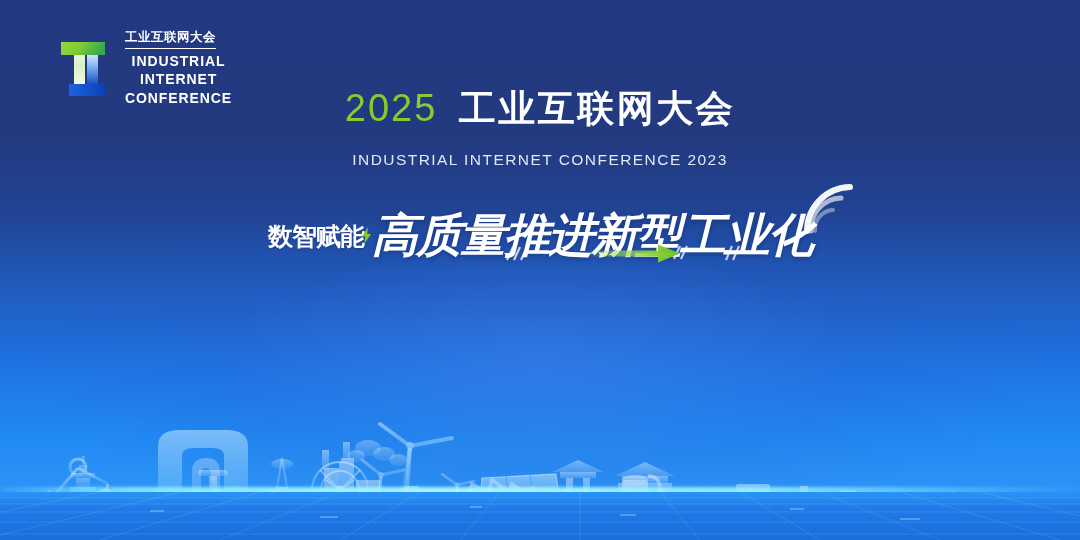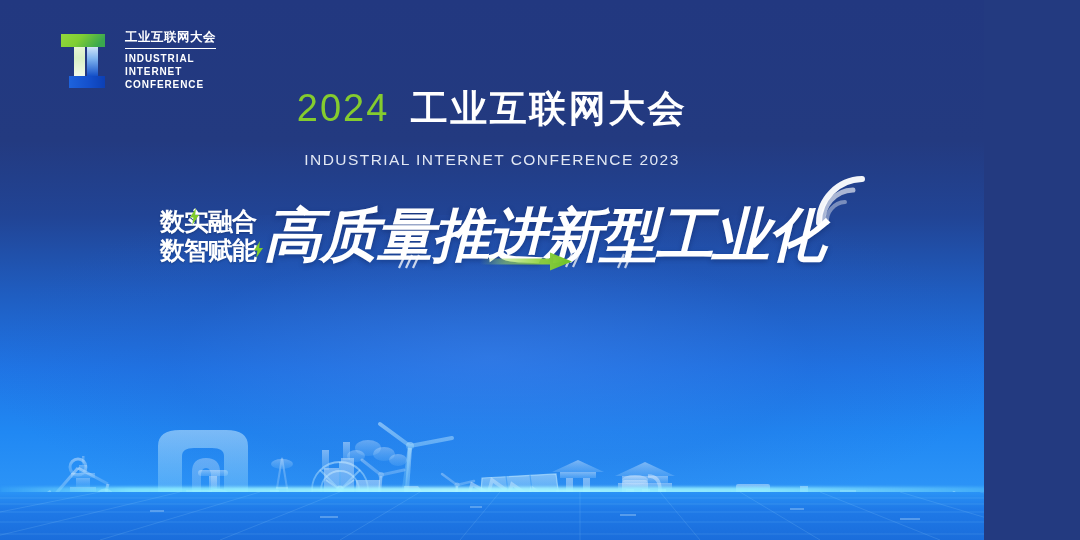--- a/index.html
+++ b/index.html
@@ -4,21 +4,21 @@
 <style>
   * { margin:0; padding:0; box-sizing:border-box; }
   html,body { width:1080px; height:540px; overflow:hidden; }
   body {
     font-family:"Liberation Sans", sans-serif;
     background:#233a80;
   }
 
   #banner {
     position:relative;
-    width:984px; height:540px;
+    width:1080px; height:540px;
     overflow:hidden;
     background:
       linear-gradient(180deg,
         #223880 0%,
         #233a80 26%,
         #214495 40%,
         #1f5ec2 55%,
         #1f74e4 68%,
         #2088f3 80%,
         #2b93f7 90%,
@@ -43,22 +43,22 @@
   .logo-mark { width:58px; height:60px; flex:0 0 auto; }
   .logo-txt { display:flex; flex-direction:column; }
   .logo-cn {
     font-size:12.5px; font-weight:bold; color:#ffffff;
     letter-spacing:.5px; line-height:1.25;
     border-bottom:1.6px solid #ffffff;
     padding-bottom:2px; margin-bottom:3px;
     width:max-content;
   }
   .logo-en {
-    font-size:10px; font-weight:bold; color:#ffffff;
-    letter-spacing:.9px; line-height:1.33;
+    font-size:14px; font-weight:bold; color:#ffffff;
+    letter-spacing:.9px; line-height:1.33;text-align:center;
   }
 
   
   .title-block {
     position:absolute; left:0; right:0; top:88px;
     text-align:center;
   }
   .title-main {
     font-size:37px; line-height:1.06; font-weight:bold;
     color:#ffffff; letter-spacing:1px;
@@ -96,21 +96,21 @@
     font-family:"DejaVu Sans", sans-serif;
     text-shadow:0 1px 2px rgba(10,25,70,.35);
     white-space:nowrap;
   }
   .bolt { position:absolute; width:9px; height:17px; }
   .bolt.b1 { left:30px; top:-1px; }
   .bolt.b2 { right:-7px; top:3px; }
 
   .headline {
     position:relative;
-    font-size:58px; font-weight:bold;
+    font-size:46px; font-weight:bold;
     color:#ffffff;
     letter-spacing:-2px;
     font-family:"DejaVu Sans", sans-serif;
     white-space:nowrap;
     font-style:italic;
     text-shadow:0 2px 5px rgba(10,30,85,.40);
     z-index:2;
   }
 
   
@@ -213,35 +213,29 @@
       <div class="logo-en">
         <div>INDUSTRIAL</div>
         <div>INTERNET</div>
         <div>CONFERENCE</div>
       </div>
     </div>
   </div>
 
   <div class="title-block">
     <div class="title-main">
-      <span class="yr">2024</span>
+      <span class="yr">2025</span>
       <span class="cn">工业互联网大会</span>
     </div>
     <div class="title-sub">INDUSTRIAL INTERNET CONFERENCE 2023</div>
   </div>
 
   <div class="headline-row">
 
     <div class="kicker">
-      <div class="kicker-line">
-        <span>数实融合</span>
-        <svg class="bolt b1" viewBox="0 0 9 17">
-          <polygon points="6,0 0,9.5 3.4,9.5 2.2,17 9,7 5.2,7" fill="#7ecb2b"></polygon>
-        </svg>
-      </div>
       <div class="kicker-line">
         <span>数智赋能</span>
         <svg class="bolt b2" viewBox="0 0 9 17">
           <polygon points="6,0 0,9.5 3.4,9.5 2.2,17 9,7 5.2,7" fill="#7ecb2b"></polygon>
         </svg>
       </div>
     </div>
 
     <div class="headline">
       <span>高质量推进新型工业化</span>

